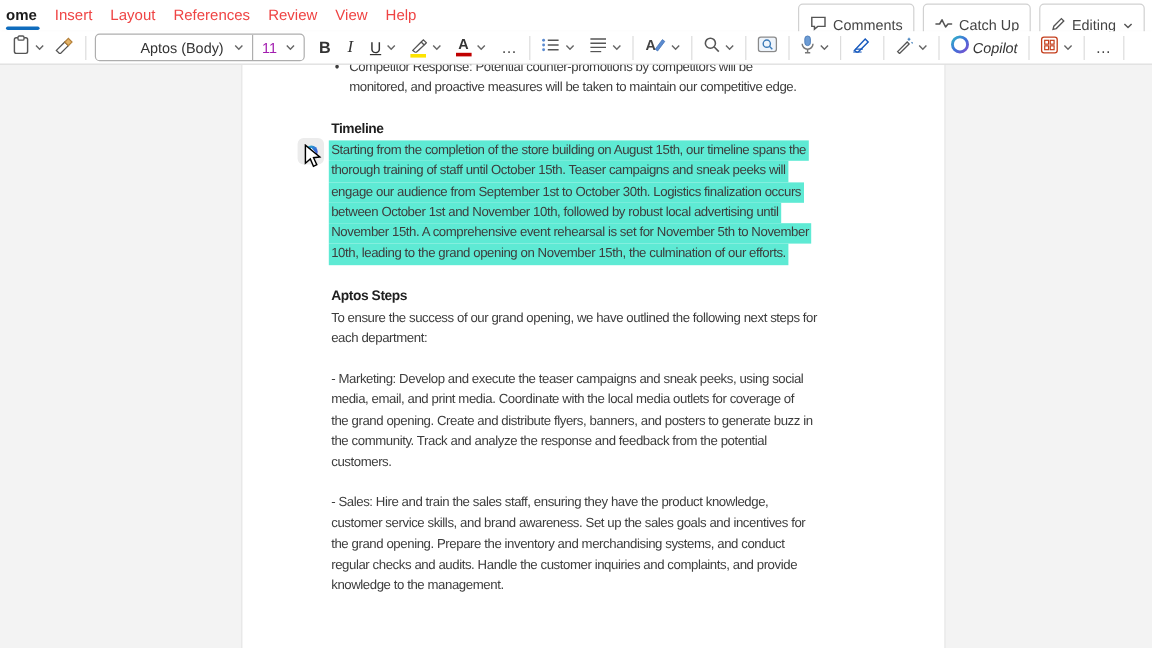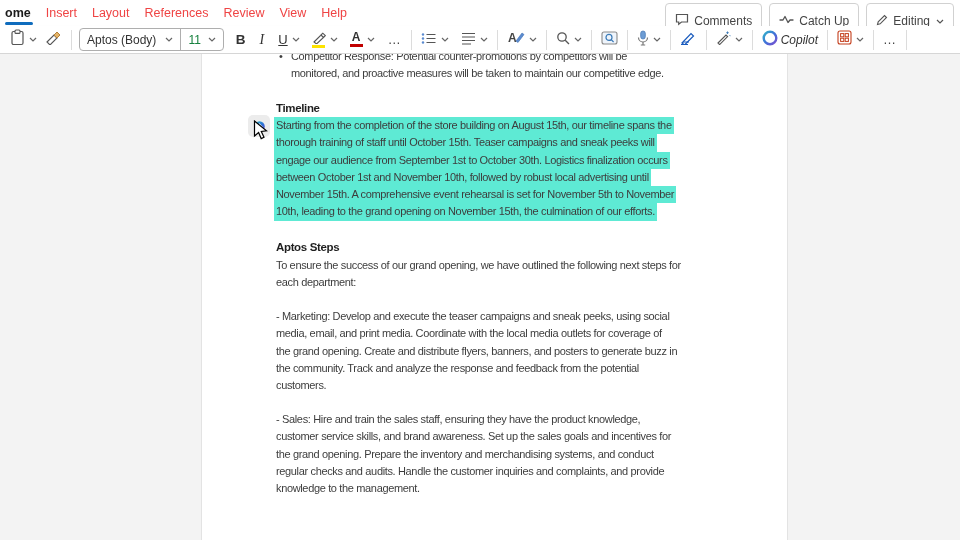--- a/index.html
+++ b/index.html
@@ -22,24 +22,24 @@
   
   .ribbon { position:relative; height:28px; background:#fff; display:flex; align-items:center;
     padding:0 6px; border-bottom:1px solid #d6d6d6; box-shadow:0 1px 2px rgba(0,0,0,.07); }
   .tb-btn { display:flex; align-items:center; gap:3px; height:24px; padding:0 4px;
     border-radius:4px; color:#444; }
   .tb-sep { width:1px; height:20px; background:#dcdcdc; margin:0 5px; flex:0 0 auto; }
   .chev { display:inline-flex; margin-left:1px; }
   .fontbox { display:flex; align-items:center; height:23px; border:1px solid #aeaeae;
     border-radius:4px; overflow:hidden; margin:0 2px; background:#fff; }
   .fontbox .fname { display:flex; align-items:center; gap:8px; padding:0 7px; font-size:12px;
-    color:#333; height:100%; }
+    color:#333; height:100%;margin-left:30px; }
   .fontbox .fsep { width:1px; height:100%; background:#aeaeae; }
   .fontbox .fsize { display:flex; align-items:center; gap:6px; padding:0 7px; font-size:12px;
-    color:#15803d; height:100%; }
+    color:#a21caf; height:100%; }
   .glyph-b { font-weight:800; font-size:13.5px; color:#333; }
   .glyph-i { font-family:"Liberation Serif", serif; font-style:italic; font-size:14px; color:#333; }
   .glyph-u { font-size:13px; text-decoration:underline; color:#333; }
   .colorbar { position:relative; display:inline-flex; flex-direction:column; align-items:center; }
   .colorbar .bar { width:13px; height:3px; margin-top:1px; }
   .dots { font-size:13px; color:#444; letter-spacing:1px; line-height:10px; }
 
   
   .canvas { position:absolute; left:0; top:54px; width:960px; height:486px;
     background:#f3f3f3; overflow:hidden; }

